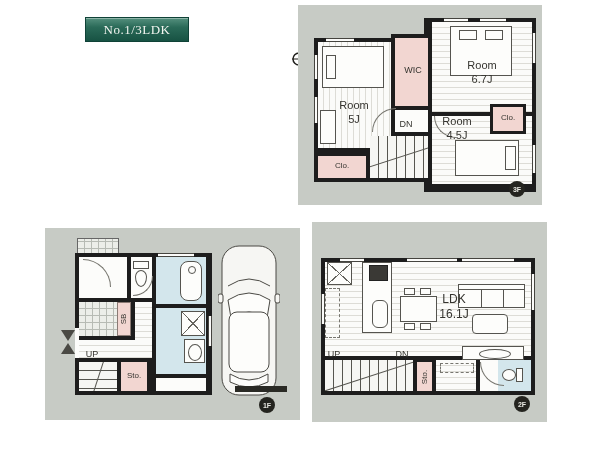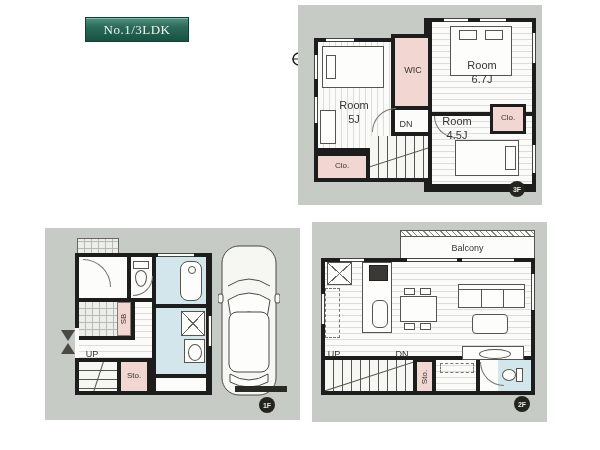--- a/index.html
+++ b/index.html
@@ -157,24 +157,20 @@
     <span class="lbl s9" style="left:35px;top:121px;width:24px;">UP</span>
     <span class="lbl s8" style="left:76px;top:143px;width:26px;">Sto.</span>
     <span class="lbl s8 vrot" style="left:68px;top:86px;width:22px;">SB</span>
     <div class="ftag" style="left:214px;top:169px;">
         <span>1F</span>
       </div>
   </div>
 
   <div class="panel" style="left:312px;top:222px;width:235px;height:200px;">
 
-    <div class="abs white" style="left:88px;top:8px;width:135px;height:32px;border:1px solid #55544f;box-sizing:border-box;display:flex;align-items:center;justify-content:center;">
-      <div class="abs" style="left:0;top:0;width:100%;height:6px;background:repeating-linear-gradient(45deg,#fcfcfa 0 3px,#8a8983 3px 4px);border-bottom:1px solid #55544f;box-sizing:border-box;"></div>
-      <span class="s9" style="color:#35342f;margin-top:4px;">Balcony</span>
-    </div>
 
     <div class="wall" style="left:9px;top:36px;width:214px;height:137px;"></div>
 
     <div class="room fh" style="left:13px;top:40px;width:206px;height:94px;"></div>
     <div class="stairsV" style="left:13px;top:138px;width:88px;height:31px;">
         <div class="diag"></div>
       </div>
     <div class="room pink" style="left:105px;top:140px;width:15px;height:29px;"></div>
     <div class="room fh" style="left:124px;top:138px;width:40px;height:31px;"></div>
     <div class="room white" style="left:168px;top:138px;width:18px;height:31px;"></div>
@@ -206,20 +202,22 @@
     <div class="furn" style="left:204px;top:146px;width:7px;height:14px;"></div>
     <div class="furn" style="left:190px;top:147px;width:14px;height:12px;border-radius:50%;"></div>
     <div class="arc" style="left:168px;top:140px;width:24px;height:24px;border-left:1px solid #77766f;border-bottom:1px solid #77766f;border-bottom-left-radius:100%;"></div>
 
     <div class="winh" style="left:28px;top:36px;width:24px;"></div>
     <div class="winh" style="left:95px;top:36px;width:50px;"></div>
     <div class="winh" style="left:150px;top:36px;width:52px;"></div>
     <div class="winv" style="left:9px;top:72px;height:30px;"></div>
     <div class="winv" style="left:219px;top:52px;height:36px;"></div>
 
+    <span class="lbl s12" style="left:112px;top:70px;width:60px;">LDK
+16.1J</span>
     <span class="lbl s9" style="left:11px;top:127px;width:22px;">UP</span>
     <span class="lbl s9" style="left:78px;top:127px;width:24px;">DN</span>
     <span class="lbl s8 vrot" style="left:99px;top:150px;width:28px;">Sto.</span>
     <div class="ftag" style="left:202px;top:174px;">
         <span>2F</span>
       </div>
   </div>
 
 </div>
 

